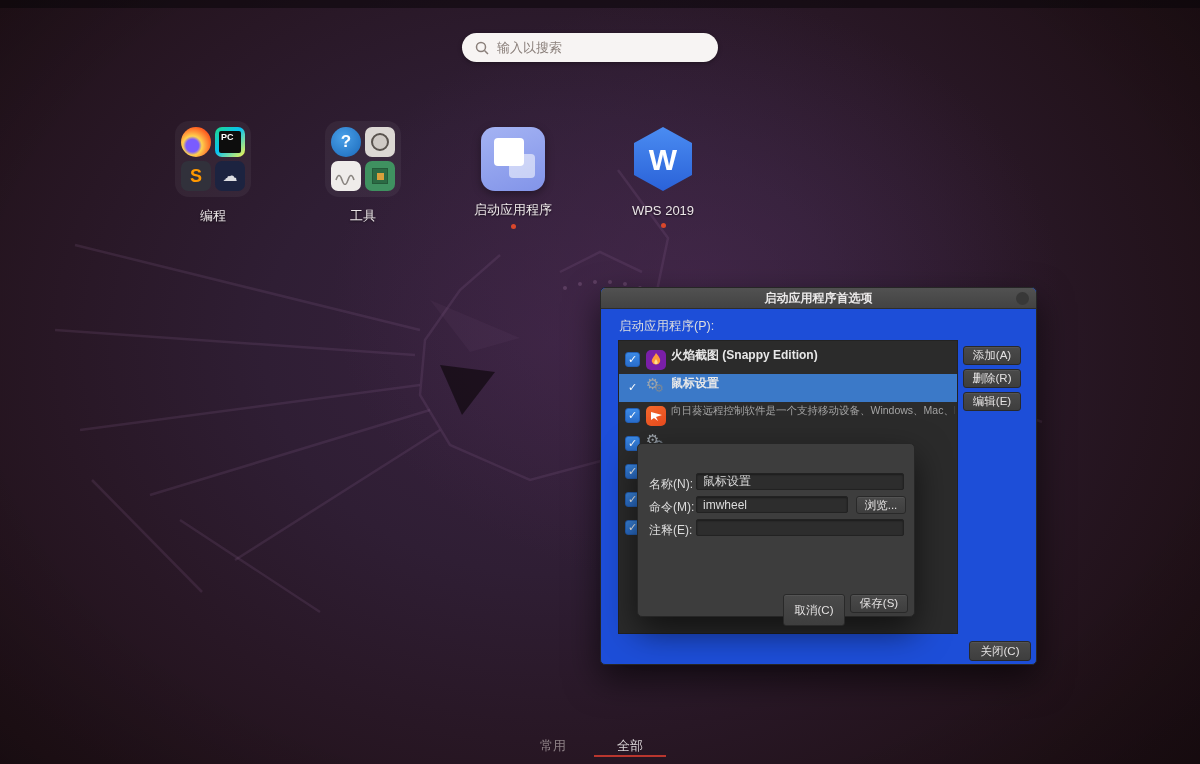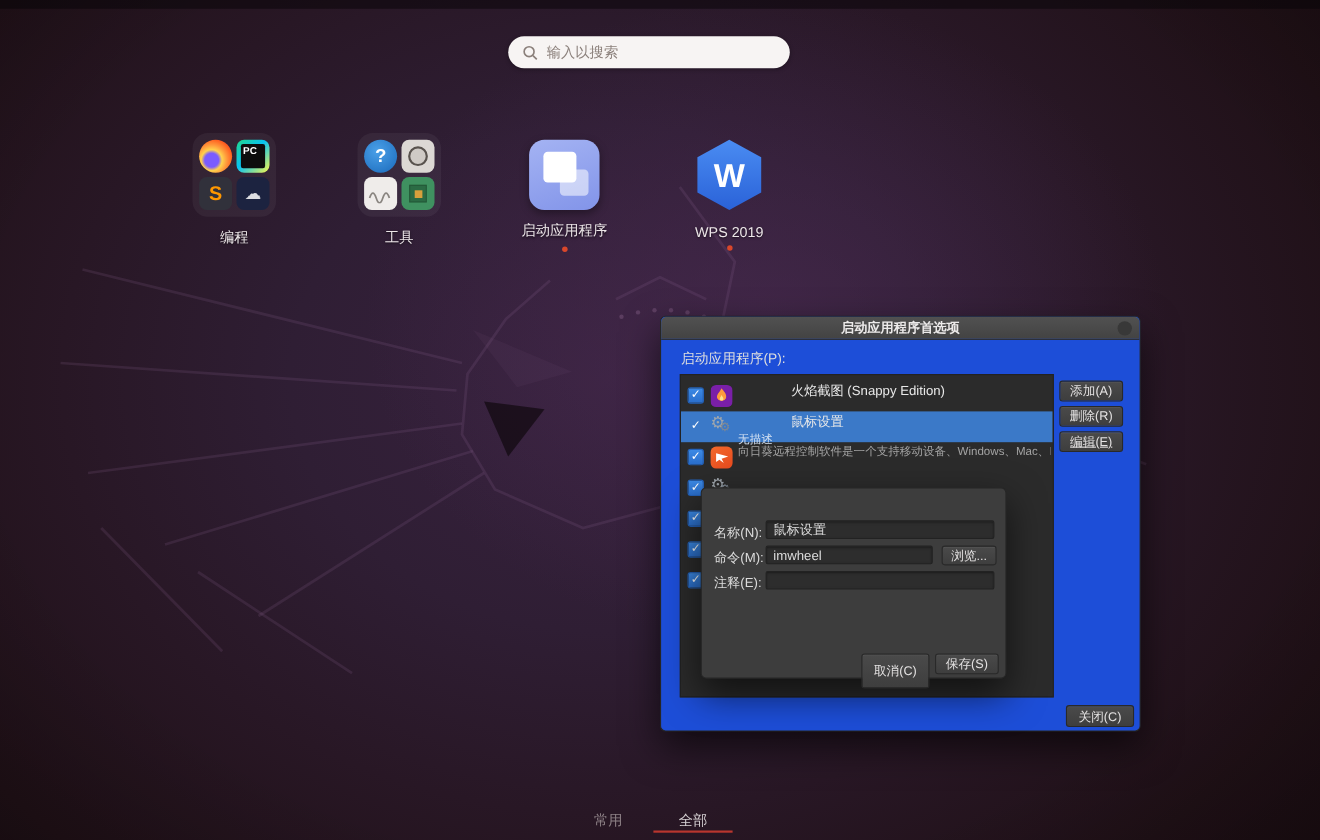--- a/index.html
+++ b/index.html
@@ -93,21 +93,21 @@
     background:#2b2b2b; border:1px solid #222; overflow:hidden; }
   .row { position:absolute; left:0; width:338px; height:28px; }
   .row.selected { background:#3b79c8; }
   .checkbox { position:absolute; left:6px; top:6px; width:15px; height:15px; border-radius:3px;
     background:linear-gradient(#3c8ae6,#2a6ecb); border:1px solid #2361b8;
     display:flex; align-items:center; justify-content:center;
     color:#fff; font-size:11px; font-weight:bold; line-height:1; }
   .row.selected .checkbox { background:transparent; border-color:transparent; }
   .row-icon { position:absolute; left:27px; top:4px; width:20px; height:20px; }
   .row-texts { position:absolute; left:52px; top:1px; width:284px; }
-  .row-title { font-size:12px; font-weight:normal; color:#e8e8e8; white-space:nowrap; overflow:hidden;margin-left:48px; }
+  .row-title { font-size:12px; font-weight:bold; color:#e8e8e8; white-space:nowrap; overflow:hidden; }
   .row-sub { font-size:10.5px; color:#a3a3a3; white-space:nowrap; overflow:hidden; margin-top:1px; }
   .row.selected .row-sub { color:#d5e2f3; }
   .gears { position:relative; width:20px; height:20px; color:#9fa6ad; }
   .gears .g1 { position:absolute; left:0px; top:-3px; font-size:15px; }
   .gears .g2 { position:absolute; left:8px; top:4px; font-size:11px; color:#7e8893; }
   .icon-sunflower { width:20px; height:20px; border-radius:5px;
     background:linear-gradient(145deg,#f2692c,#e84a1e); display:flex; align-items:center; justify-content:center; }
 
   
   #edit-dialog { left:637px; top:443px; width:278px; height:174px; z-index:20; background:#3d3d3d; }
@@ -259,21 +259,20 @@
           <span>✓</span>
         </div>
       <div class="row-icon">
         <div class="gears">
             <span class="g1">⚙</span>
             <span class="g2">⚙</span>
           </div>
       </div>
       <div class="row-texts">
         <div class="row-title">鼠标设置</div>
-        <div class="row-sub">无描述</div>
       </div>
     </div>
 
     <div class="row" style="top:61px;">
       <div class="checkbox">
           <span>✓</span>
         </div>
       <div class="row-icon">
         <div class="icon-sunflower">
           <svg width="13" height="11" viewBox="0 0 13 11">
@@ -310,21 +309,21 @@
     </div>
     <div class="row" style="top:173px;">
       <div class="checkbox">
           <span>✓</span>
         </div>
     </div>
   </div>
 
   <div class="btn" style="left:362px; top:58px;  width:58px; height:19px;">添加(A)</div>
   <div class="btn" style="left:362px; top:81px;  width:58px; height:19px;">删除(R)</div>
-  <div class="btn" style="left:362px; top:104px; width:58px; height:19px;text-decoration:underline;">编辑(E)</div>
+  <div class="btn" style="left:362px; top:104px; width:58px; height:19px;">编辑(E)</div>
   <div class="btn" style="left:368px; top:353px; width:62px; height:20px;">关闭(C)</div>
 </div>
 
 <div class="dialog" id="edit-dialog">
 
   <div class="f-label" style="left:11px; top:32px;">名称(N):</div>
   <input class="field-input" style="left: 58px; top: 29px; width: 208px;" type="text" value="鼠标设置">
 
   <div class="f-label" style="left:11px; top:55px;">命令(M):</div>
   <input class="field-input" style="left: 58px; top: 52px; width: 152px;" type="text" value="imwheel">

